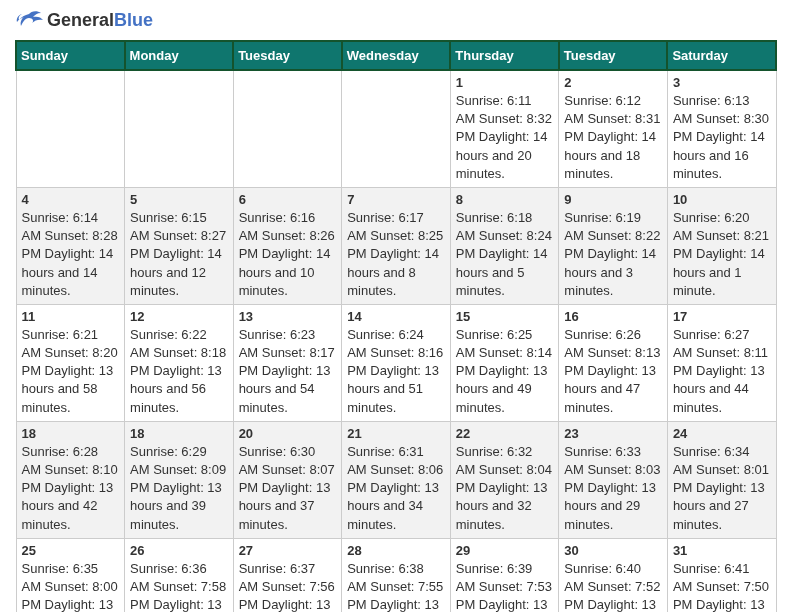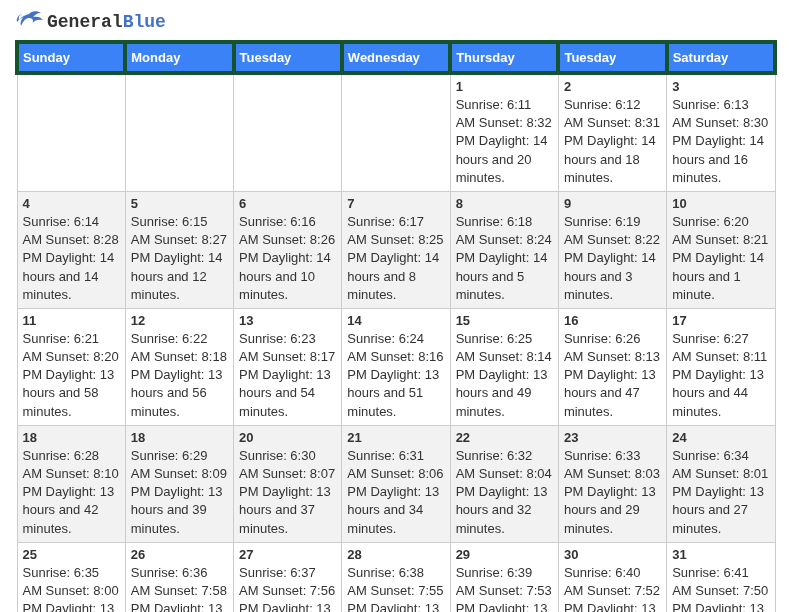--- a/index.html
+++ b/index.html
@@ -11,23 +11,22 @@
       padding: 10px 15px;
     }
     .header-area {
       display: flex;
       justify-content: space-between;
       align-items: flex-start;
       margin-bottom: 8px;
     }
     .logo {
       display: flex;
-      align-items: flex-end;
+      align-items: flex-start;
       gap: 4px;
-      font-family: Liberation Mono, monospace;
     }
     .logo-text-general {
       font-size: 18px;
       font-weight: bold;
       color: #333;
     }
     .logo-text-blue {
       font-size: 18px;
       font-weight: bold;
       color: #4472c4;
@@ -47,26 +46,26 @@
     .location-title {
       font-size: 16px;
       color: #333;
     }
     table {
       width: 100%;
       border-collapse: collapse;
       table-layout: fixed;
     }
     thead tr th {
-      background-color: #3b82f6;
+      background-color: #0f766e;
       color: #fff;
       font-size: 13px;
       font-weight: bold;
       padding: 6px 4px;
-      border: 4px solid #14532d;
+      border: 2px solid #14532d;
       text-align: left;
     }
     tbody tr td {
       border: 1px solid #ccc;
       vertical-align: top;
       padding: 4px 5px;
       font-size: 10.5px;
       color: #333;
       height: 80px;
     }

